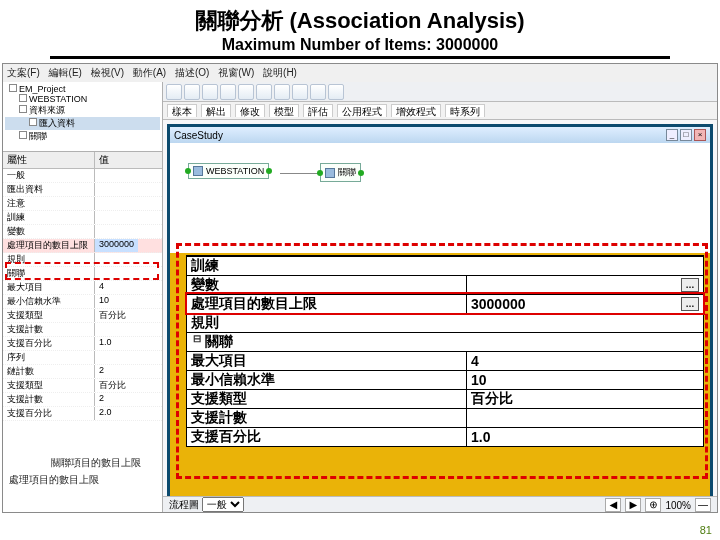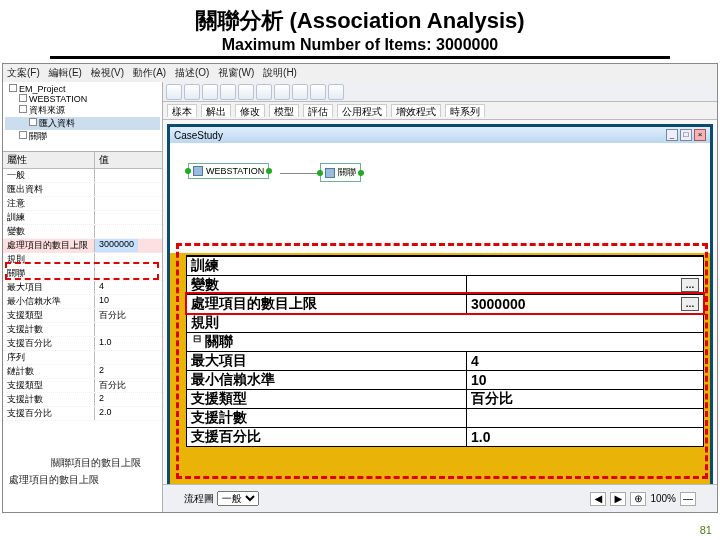--- a/index.html
+++ b/index.html
@@ -41,21 +41,21 @@
   .bigdash { position: absolute; border: 3px dashed #d00; pointer-events: none; }
   .proptable { position: absolute; left: 16px; top: 128px; width: 518px; font-size: 14px; font-weight: bold; background: #fff; border: 1px solid #000; }
   .proptable .sec { border-top: 1px solid #000; padding: 0 4px; }
   .proptable .row { display: flex; border-top: 1px solid #000; }
   .proptable .row:first-child { border-top: none; }
   .proptable .k { width: 280px; padding: 0 4px; border-right: 1px solid #000; }
   .proptable .v { flex: 1; padding: 0 4px; display: flex; justify-content: space-between; align-items: center; }
   .proptable .el { width: 18px; height: 14px; border: 1px solid #555; background: #eee; font-size: 9px; line-height: 12px; text-align: center; }
   .redbox { outline: 2px solid #d00; }
   .tree-mark { position: absolute; left: 6px; font-size: 10px; color: #333; }
-  .statusbar { position: absolute; left: 0; right: 0; bottom: 0; height: 28px; background: #eef0f3; border-top: 1px solid #bbb; display: flex; align-items: center; justify-content: space-between; font-size: 10px; padding: 0 21px; }
+  .statusbar { position: absolute; left: 0; right: 0; bottom: 0; height: 16px; background: #eef0f3; border-top: 1px solid #bbb; display: flex; align-items: flex-end; justify-content: space-between; font-size: 10px; padding: 0 6px; }
   .zoom { display: flex; align-items: center; gap: 4px; }
   .zbtn { width: 16px; height: 14px; border: 1px solid #aaa; background: #fff; font-size: 10px; line-height: 12px; text-align: center; }
   .pagenum { position: absolute; right: 8px; bottom: 4px; font-size: 11px; color: #4d7c0f; }
   .bottom-note { position: absolute; left: 4px; bottom: 42px; font-size: 10px; color: #222; padding-left: 44px; }
   .bottom-note2 { position: absolute; left: 4px; bottom: 24px; font-size: 10px; color: #222; background:#fff; padding:1px 2px; }
 </style>
 </head>
 <body>
 
 <div class="slide">

